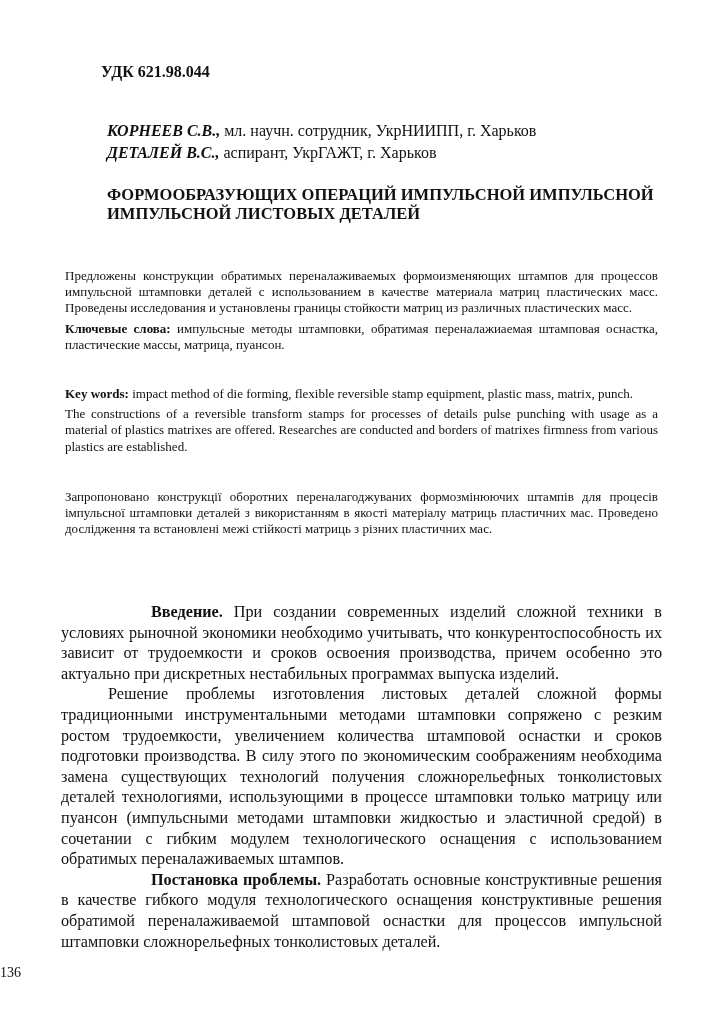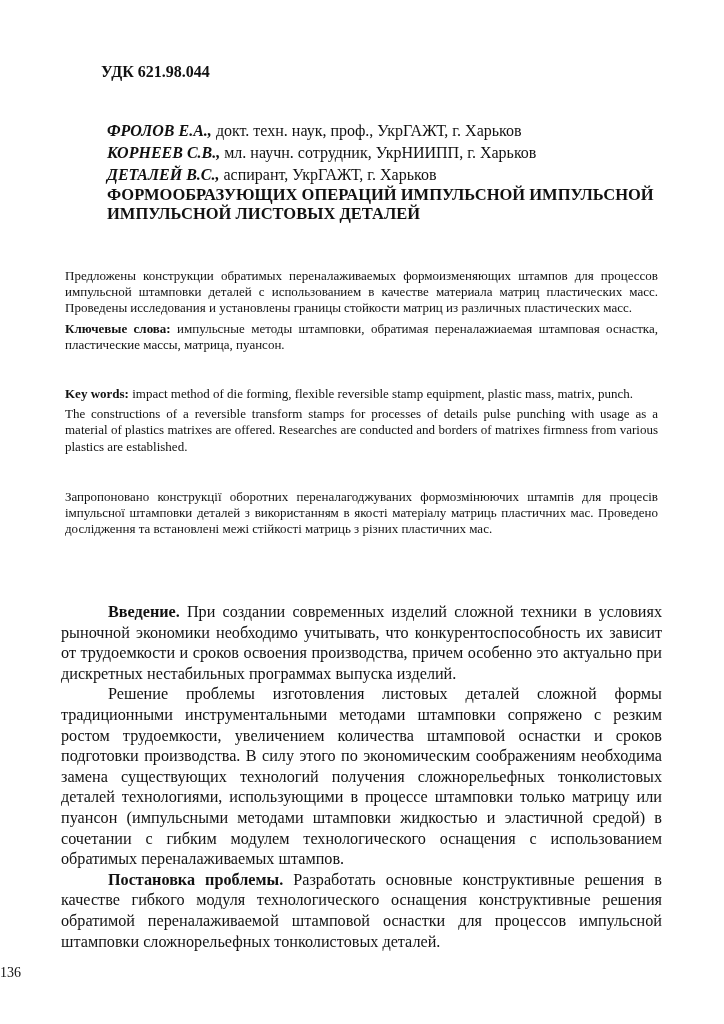--- a/index.html
+++ b/index.html
@@ -7,33 +7,30 @@
          font-family:"Liberation Serif", "DejaVu Serif", serif; color:#111; }
   .abs { position:absolute; }
   .udk { left:61px; top:63px; font-size:16px; font-weight:bold;margin-left:40px; }
   .authors { left:107px; top:120px; font-size:16px; line-height:22px; }
   .authors .name { font-weight:bold; font-style:italic; }
   .title { left:107px; top:185px; font-size:16.5px; font-weight:bold; line-height:19px; width:600px; }
   .abstract { left:61px; width:601px; font-size:13px; line-height:16.2px; text-align:justify; }
   .abstract .kw { font-weight:bold; }
   .body { left:61px; width:601px; font-size:16.2px; line-height:20.6px; text-align:justify; }
   .body p { margin:0; text-indent:47px; }
-  .body .head { font-weight:bold; }
+  .body .head { font-weight:bold;margin-left:43px; }
   .pagenum { left:0; width:724px; top:965px; text-align:left; font-size:14px; }
   p.a { margin:4px; }
 </style>
 </head>
 <body>
 
 <div class="abs udk">УДК 621.98.044</div>
 
 <div class="abs authors">
-  <div>
-    <span class="name">ФРОЛОВ Е.А.,</span><span> докт. техн. наук, проф., УкрГАЖТ, г. Харьков</span>
-  </div>
   <div>
     <span class="name">КОРНЕЕВ С.В.,</span><span> мл. научн. сотрудник, УкрНИИПП, г. Харьков</span>
   </div>
   <div>
     <span class="name">ДЕТАЛЕЙ В.С.,</span><span> аспирант, УкрГАЖТ, г. Харьков</span>
   </div>
 </div>
 
 <div class="abs title">
   <div>ФОРМООБРАЗУЮЩИХ ОПЕРАЦИЙ ИМПУЛЬСНОЙ ИМПУЛЬСНОЙ</div>

